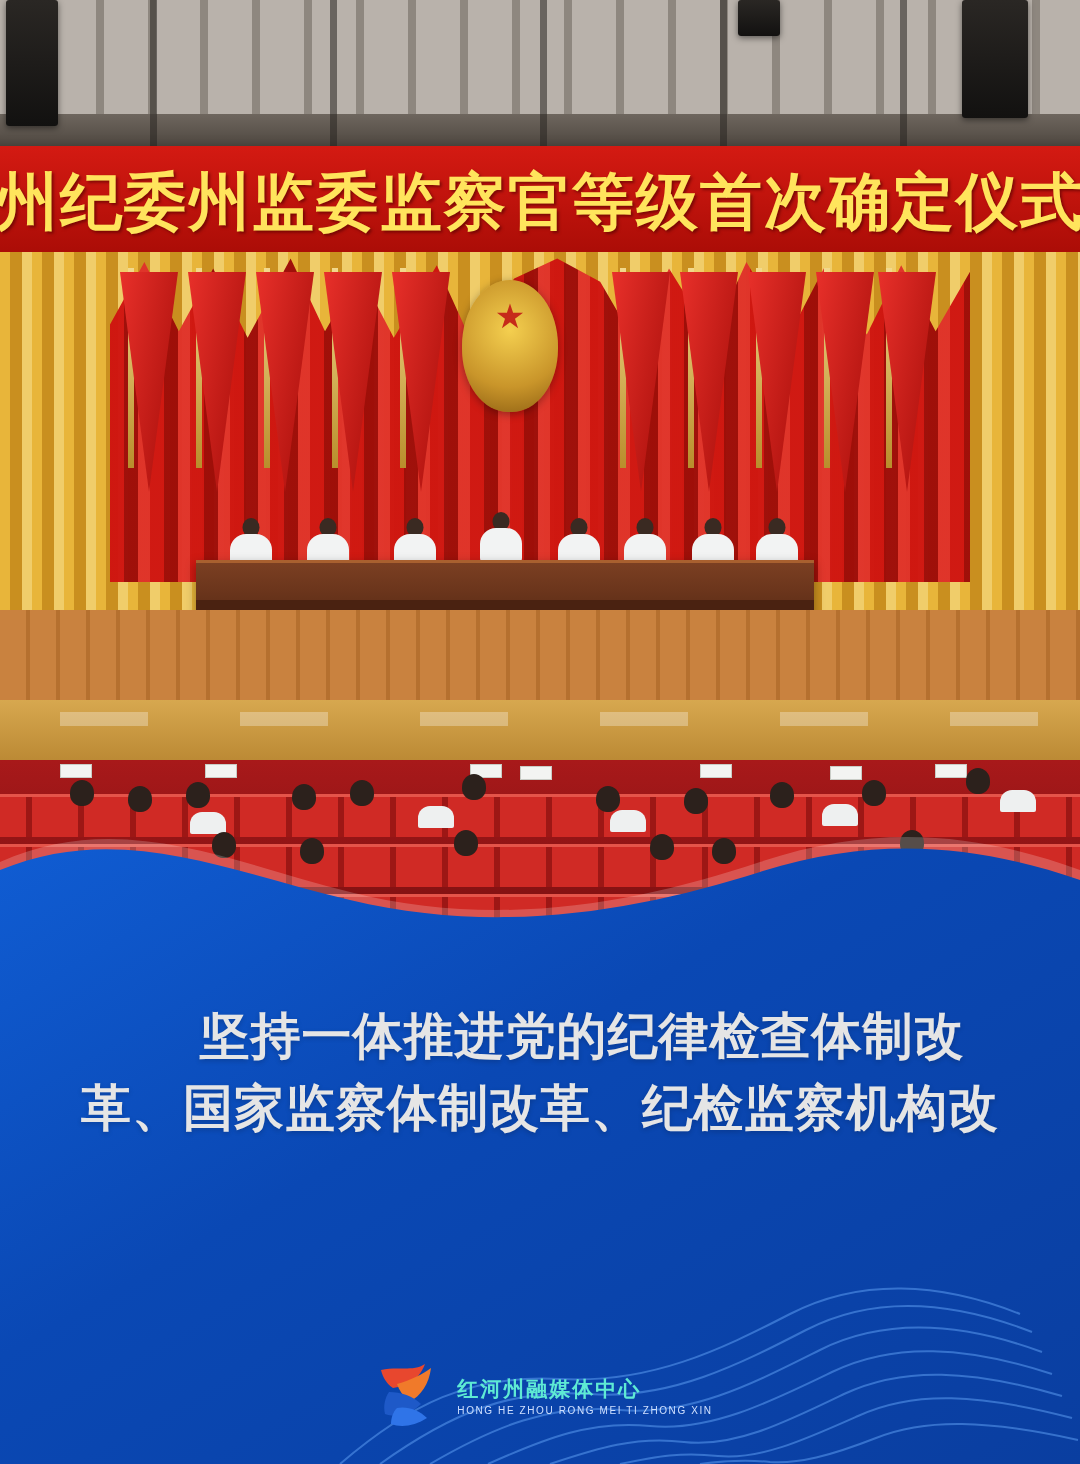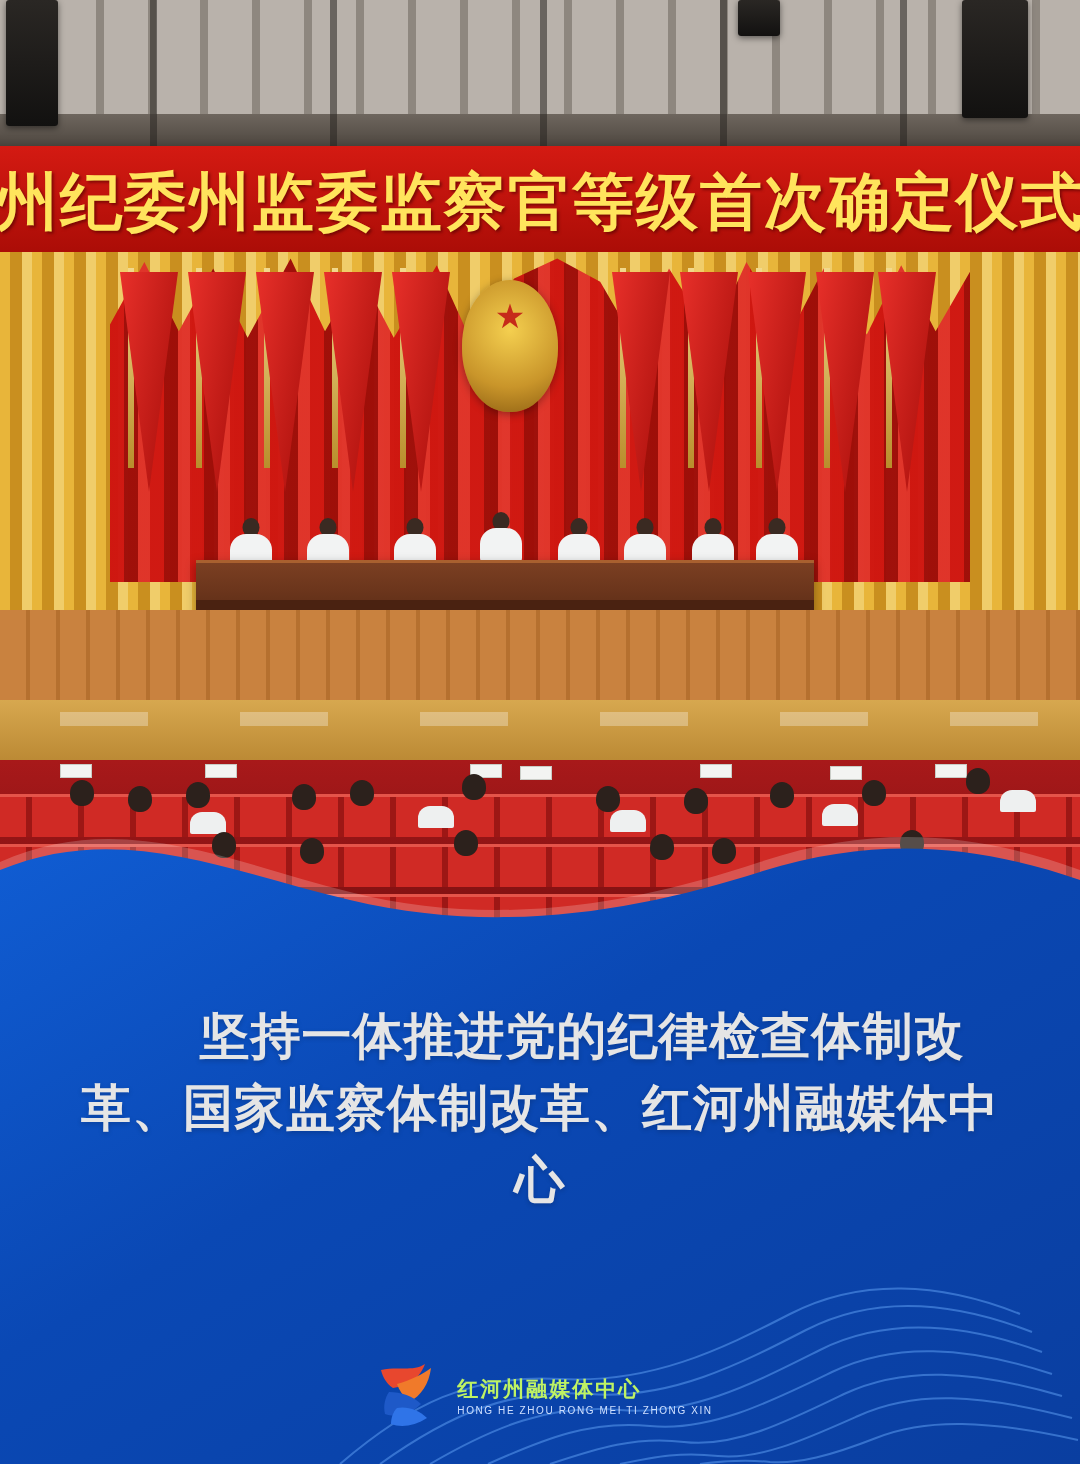--- a/index.html
+++ b/index.html
@@ -285,21 +285,21 @@
   .logo-mark {
     position: relative;
     width: 76px; height: 70px;
   }
   .logo-text {
     display: flex;
     flex-direction: column;
     line-height: 1.15;
   }
   .logo-cn {
-    color: #bef264;
+    color: #5eead4;
     font-size: 21px;
     font-weight: bold;
     letter-spacing: 2px;
     font-family: "DejaVu Sans", sans-serif;
   }
   .logo-en {
     color: #cfe0ff;
     font-size: 10px;
     letter-spacing: 1.6px;
     margin-top: 4px;
@@ -437,21 +437,21 @@
       <div class="aud-head" style="left:712px; top:78px"></div>
       <div class="aud-head" style="left:900px; top:70px"></div>
     </div>
   </div>
 
   <div class="wave2"></div>
   <div class="wave"></div>
 
   <div class="headline">
     <span class="l1">坚持一体推进党的纪律检查体制改</span>
-    <span class="l2">革、国家监察体制改革、红河州融媒体中心</span>
+    <span class="l2">革、国家监察体制改革、纪检监察机构改</span>
   </div>
 
   <svg class="contours" viewBox="0 0 760 300">
     <g fill="none" stroke="#5b9bf0" stroke-width="2">
       <path d="M20,300 C90,240 150,210 240,215 C330,220 400,186 470,150 C540,114 620,118 700,150"></path>
       <path d="M60,300 C130,250 190,224 270,230 C350,236 420,200 486,166 C552,132 630,136 712,168"></path>
       <path d="M110,300 C175,262 230,240 300,246 C372,252 436,218 500,186 C564,154 640,158 722,188"></path>
       <path d="M168,300 C226,274 272,256 330,262 C390,268 450,238 512,208 C574,178 646,182 732,210"></path>
       <path d="M230,300 C278,284 316,272 364,278 C414,284 466,258 524,230 C584,202 652,206 742,232"></path>
       <path d="M300,300 C338,292 362,288 398,292 C440,296 484,276 538,252 C594,226 660,230 752,254"></path>

